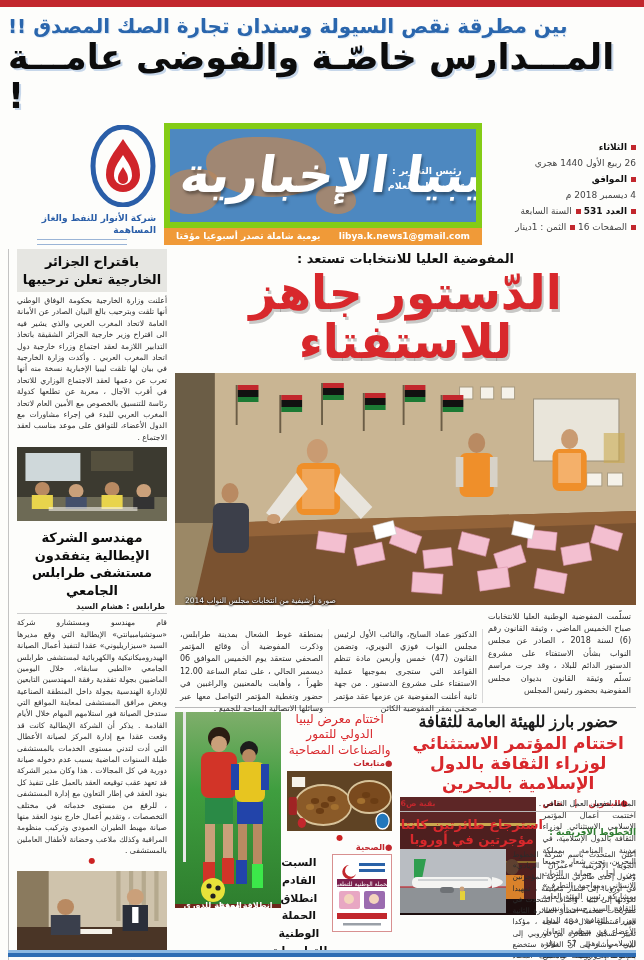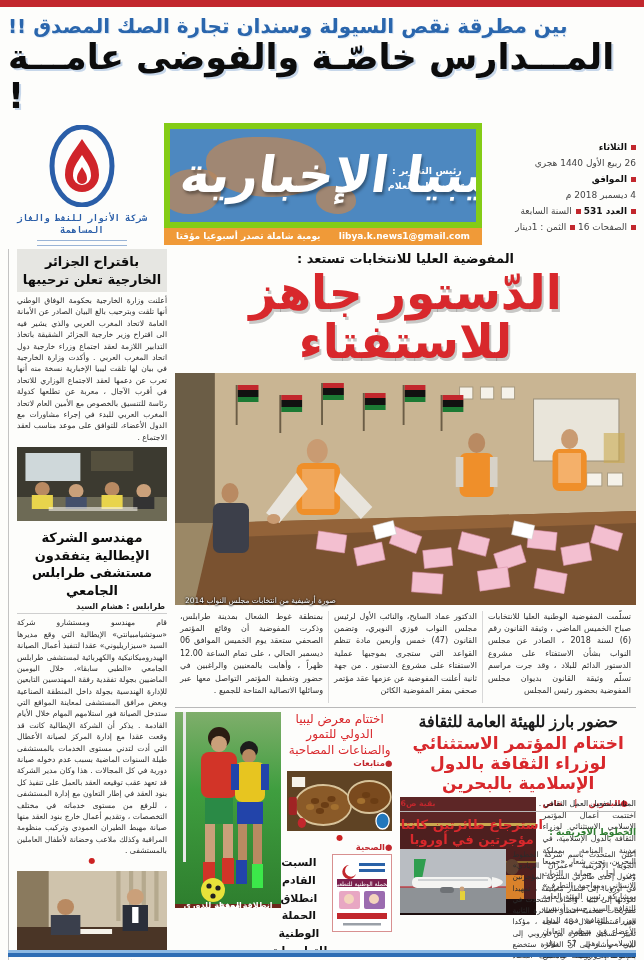--- a/index.html
+++ b/index.html
@@ -18,41 +18,41 @@
   .strong{font-weight:bold;color:#111;}
   .banner-wrap{flex:1;display:flex;flex-direction:column;min-width:0;}
   .banner{position:relative;height:98px;background:#4d88c0;margin-top:4px;overflow:hidden;
           display:flex;align-items:center;justify-content:center;border:6px solid #84cc16;}
   .map-blob{position:absolute;background:#b5875f;opacity:.8;border-radius:48% 62% 55% 68%;}
   .paper-title{color:#fff;font-size:50px;font-weight:bold;transform:skewX(-8deg);
           text-shadow:2px 3px 3px rgba(0,0,0,.35);white-space:nowrap;margin-left:40px;z-index:2;}
   .editor{position:absolute;right:10px;top:34px;color:#fff;font-size:9.5px;font-weight:bold;text-align:center;z-index:2;line-height:1.6;}
   .orange{height:18px;background:#f09a38;display:flex;align-items:center;justify-content:space-between;
           padding:0 12px;color:#fff;font-size:9px;font-weight:bold;}
-  .logo-col{width:148px;text-align:center;padding-top:6px;font-family:Liberation Mono, monospace;}
+  .logo-col{width:148px;text-align:right;padding-top:6px;}
   .logo-text{color:#2a5ea8;font-size:9px;font-weight:bold;margin-top:2px;line-height:1.3;}
   .logo-sub{height:4px;width:90px;margin:3px auto 0;border-top:1px solid #9ab4d6;border-bottom:1px solid #9ab4d6;}
   
   .content{display:flex;gap:8px;padding:4px 8px 0;height:720px;}
   .main{flex:1;display:flex;flex-direction:column;min-width:0;}
   .sidebar{width:150px;flex:none;border-left:none;border-right:0;border-left:0;
            border-right-width:0;padding-left:0;padding-right:8px;border-right:0;
            border-left:0;border-right:0;}
   .sidebar{border-right:0;border-left:0;}
   .sidebar{border-right:0;}
   .sidebar{padding-right:0;padding-left:8px;border-left:1px solid #c3c3c3;}
   .kicker{text-align:center;font-size:13px;font-weight:bold;color:#111;padding:2px 0 0;}
   .mainhead{text-align:center;font-size:47px;font-weight:bold;color:#d8282c;line-height:1.05;
             text-shadow:2px 3px 0 rgba(100,100,100,.35);margin:2px 0 6px;}
   .lead-photo{position:relative;height:232px;background:#c9b593;}
   .lead-photo svg,.ph svg{width:100%;height:100%;display:block;}
   .photo-cap{position:absolute;bottom:4px;left:10px;color:#fff;font-size:7.5px;text-shadow:0 1px 2px #000,0 0 2px #000;}
   .lead-cols{display:flex;padding:6px 0 4px;border-bottom:1px solid #b9b9b9;height:92px;}
   .lead-col{flex:1;font-size:8px;line-height:1.55;text-align:justify;color:#2b2b2b;padding:0 5px;}
-  .lead-col + .lead-col{border-right:1px solid #d8d8d8;}
+  .lead-col + .lead-col{border-right:1px solid #d8d8d8;margin-top:18px;}
   .bottom{display:flex;gap:8px;flex:1;padding-top:4px;min-height:0;}
   .bcol-r{width:52%;display:flex;flex-direction:column;min-width:0;}
   .bcol-m{width:48%;display:flex;flex-direction:column;min-width:0;}
   .c-kick{text-align:center;font-weight:bold;font-size:16px;font-family:Liberation Serif, serif;}
   .c-head{text-align:center;color:#d8282c;font-weight:bold;font-size:17px;margin:2px 0 3px;line-height:1.2;}
   .c-row{display:flex;gap:6px;min-height:0;}
   .c-body{flex:1;font-size:7.8px;line-height:1.5;text-align:justify;color:#2b2b2b;}
   .c-photo{width:136px;height:118px;flex:none;background:#4e1f1f;}
   .red-tag{color:#c2272d;font-weight:bold;font-size:8.5px;}
   .c-tail{display:flex;justify-content:space-between;font-size:7.8px;border-bottom:1px solid #b9b9b9;

